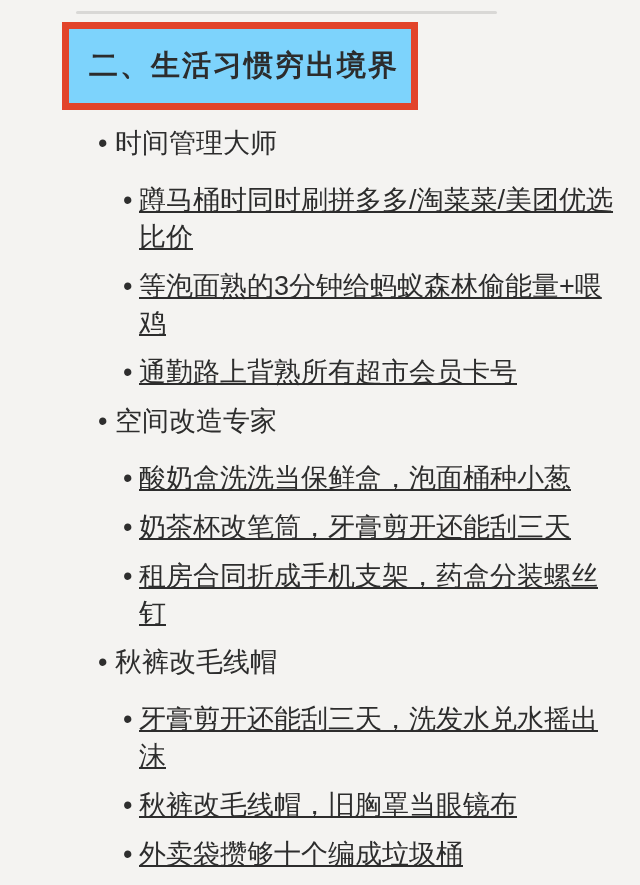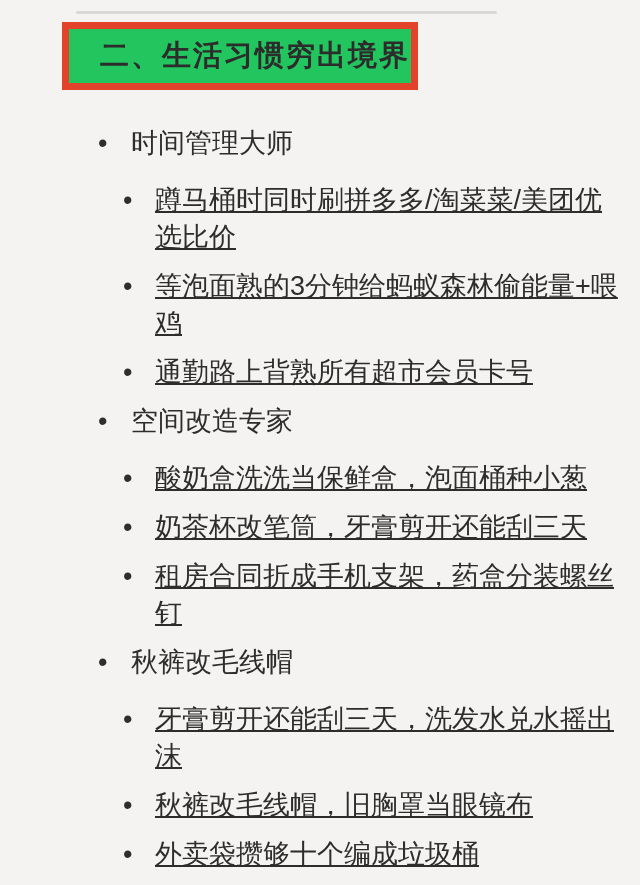--- a/index.html
+++ b/index.html
@@ -17,26 +17,26 @@
   .top-rule {
     position: absolute;
     left: 76px; top: 11px;
     width: 421px; height: 3px;
     background: #d9d8d6;
     border-radius: 2px;
   }
   .heading-box {
     position: absolute;
     left: 62px; top: 22px;
-    width: 356px; height: 68px;
+    width: 356px; height: 88px;
     border: 7px solid #e2432a;
-    background: #22c55e;
+    background: #7dd3fc;
     display: flex;
     align-items: center;
-    padding-left: 31px;
+    padding-left: 20px;
   }
   .heading-box h2 {
     font-size: 29px;
     font-weight: 600;
     letter-spacing: 2px;
     color: #2c2c2c;
     white-space: nowrap;
   }
   ul.l1 {
     position: absolute;
@@ -52,21 +52,20 @@
     line-height: 37px;
     color: #2e2e2e;
   }
   .b1 { width: 17px; }
   .b2 { width: 16px; }
   .itxt {
     font-size: 27px;
     line-height: 37px;
     color: #2d2d2d;
     word-break: break-all;
-    margin-left: 16px;
   }
   .t1 { flex: 1 1 auto; }
   .t2 { width: 474px; text-decoration: underline; }
   ul.l2 {
     list-style: none;
     margin: 20px 0 0 25px;
   }
   ul.l2 > li { margin-bottom: 12px; }
   .watermark {
     position: absolute;

